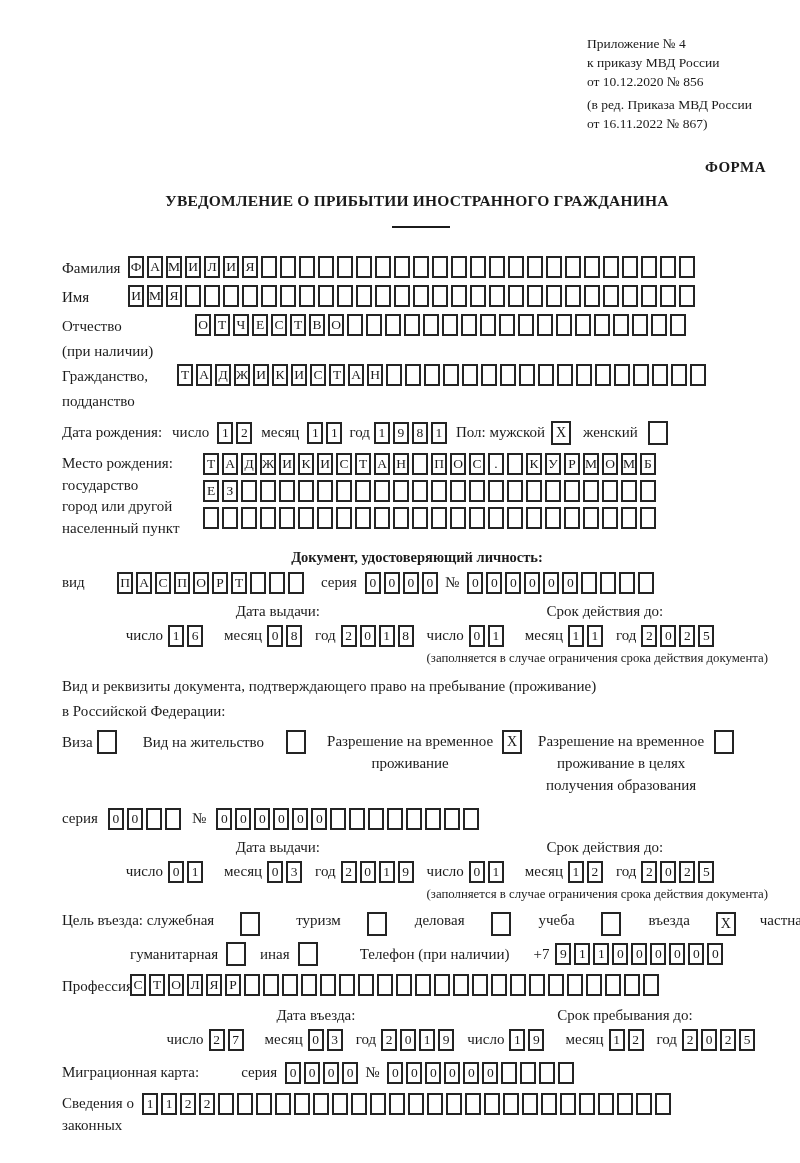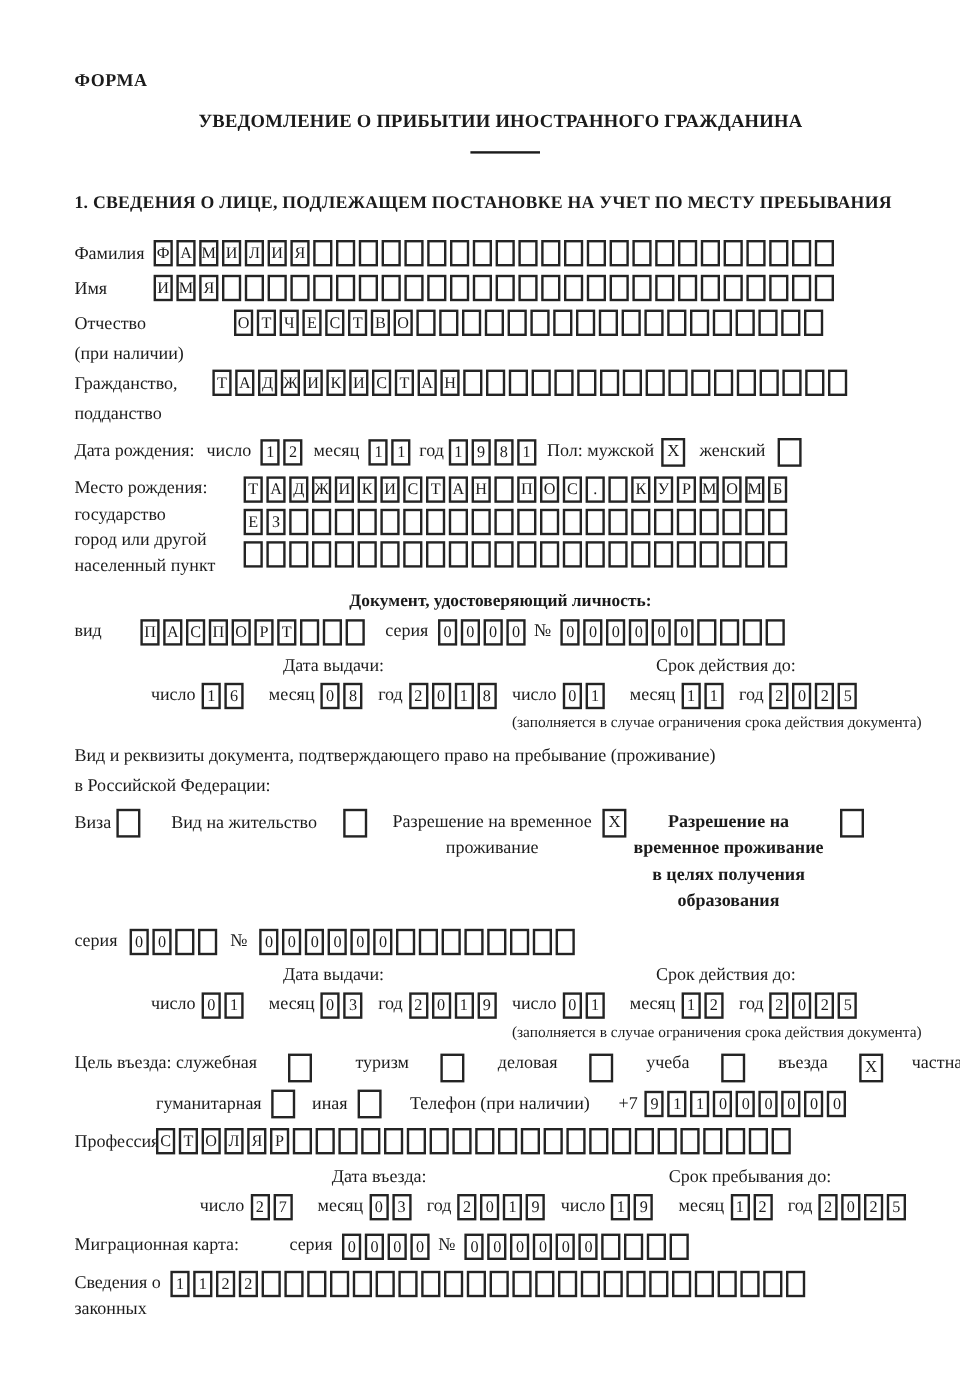--- a/index.html
+++ b/index.html
@@ -8,21 +8,21 @@
     width:800px; height:1163px; overflow:hidden;
     background:#ffffff; color:#1b1b1b;
     font-family:"Liberation Serif", serif;
     font-size:15px;
   }
   .page { width:800px; height:1163px; padding:34px 28px 0 62px; }
 
   
   .hdr-block { margin-left:auto; width:185px; font-size:13.5px; line-height:19px; }
   .hdr-block .gap { height:4px; }
-  .forma { font-weight:bold; font-size:15px; margin:26px 6px 0 0; letter-spacing:.5px; }
+  .forma { text-align:right; font-weight:bold; font-size:15px; margin:26px 6px 0 0; letter-spacing:.5px; }
 
   
   .title { text-align:center; font-weight:bold; font-size:15.5px; line-height:22px; margin-top:14px; letter-spacing:.2px; }
   .title .uline { display:inline-block; width:58px; border-bottom:2px solid #1b1b1b; height:14px; margin-left:8px; }
   .sect { font-weight:bold; font-size:14.8px; margin-top:26px; letter-spacing:.2px; white-space:nowrap; }
 
   
   .frow { display:flex; align-items:flex-start; margin-top:4px; }
   .lab { font-size:15px; line-height:25px; white-space:nowrap; }
   .lab2 { font-size:15px; line-height:25px; }
@@ -71,30 +71,37 @@
   .purpose .cbox { margin-right:8px; }
   .phone-row { display:flex; align-items:center; margin-top:6px; }
   .label-stack div { line-height:25px; }
   .label-stack.tight div { line-height:21.5px; }
 </style>
 </head>
 <body>
 
 <div class="page">
 
+  <div class="hdr-block">
+    <div>Приложение № 4</div>
+    <div>к приказу МВД России</div>
+    <div>от 10.12.2020 № 856</div>
+    <div class="gap"></div>
+    <div>(в ред. Приказа МВД России</div>
+    <div>от 16.11.2022 № 867)</div>
+  </div>
   <div class="forma">ФОРМА</div>
 
   <div class="title">
     <div>УВЕДОМЛЕНИЕ О ПРИБЫТИИ ИНОСТРАННОГО ГРАЖДАНИНА</div>
     <div>
       <span class="uline"></span>
     </div>
   </div>
 
-  <div class="sect">1. СВЕДЕНИЯ О ЛИЦЕ, ПОДЛЕЖАЩЕМ ПОСТАНОВКЕ НА УЧЕТ ПО МЕСТУ ПРЕБЫВАНИЯ</div>
 
   <div class="frow" style="margin-top:22px;">
     <span class="lab w64">Фамилия</span>
     <span class="cells">
         <span class="cell">Ф</span>
         <span class="cell">А</span>
         <span class="cell">М</span>
         <span class="cell">И</span>
         <span class="cell">Л</span>
         <span class="cell">И</span>
@@ -442,21 +449,21 @@
       <span class="cbox" style="margin-left:4px;"></span>
     </div>
     <div class="opt" style="margin-left:26px;">
       <span class="olab">Вид на жительство</span>
       <span class="cbox" style="margin-left:22px;"></span>
     </div>
     <div class="opt" style="margin-left:20px;">
       <span class="olab center" style="width:168px;">Разрешение на временное проживание</span>
       <span class="cbox">X</span>
     </div>
-    <div class="opt" style="margin-left:0;font-weight:bold;">
+    <div class="opt" style="margin-left:14px;">
       <span class="olab center" style="width:170px;">Разрешение на временное проживание в целях получения образования</span>
       <span class="cbox"></span>
     </div>
   </div>
 
   <div class="frow" style="margin-top:10px; align-items:center;">
     <span class="lab" style="margin-right:10px;">серия</span>
     <span class="cells">
         <span class="cell">0</span>
         <span class="cell">0</span>
@@ -545,21 +552,21 @@
     <span class="cbox"></span>
     <span class="pl">транзит</span>
     <span class="cbox" style="margin-right:0;"></span>
   </div>
 
   <div class="phone-row">
     <span class="pl" style="margin-left:68px; margin-right:8px;">гуманитарная</span>
     <span class="cbox"></span>
     <span class="pl" style="margin-left:14px; margin-right:8px;">иная</span>
     <span class="cbox"></span>
-    <span class="pl" style="margin-left:24px;">Телефон (при наличии)</span>
+    <span class="pl" style="margin-left:42px;">Телефон (при наличии)</span>
     <span class="pl" style="margin-left:24px; margin-right:6px;">+7</span>
     <span class="cells">
         <span class="cell">9</span>
         <span class="cell">1</span>
         <span class="cell">1</span>
         <span class="cell">0</span>
         <span class="cell">0</span>
         <span class="cell">0</span>
         <span class="cell">0</span>
         <span class="cell">0</span>

